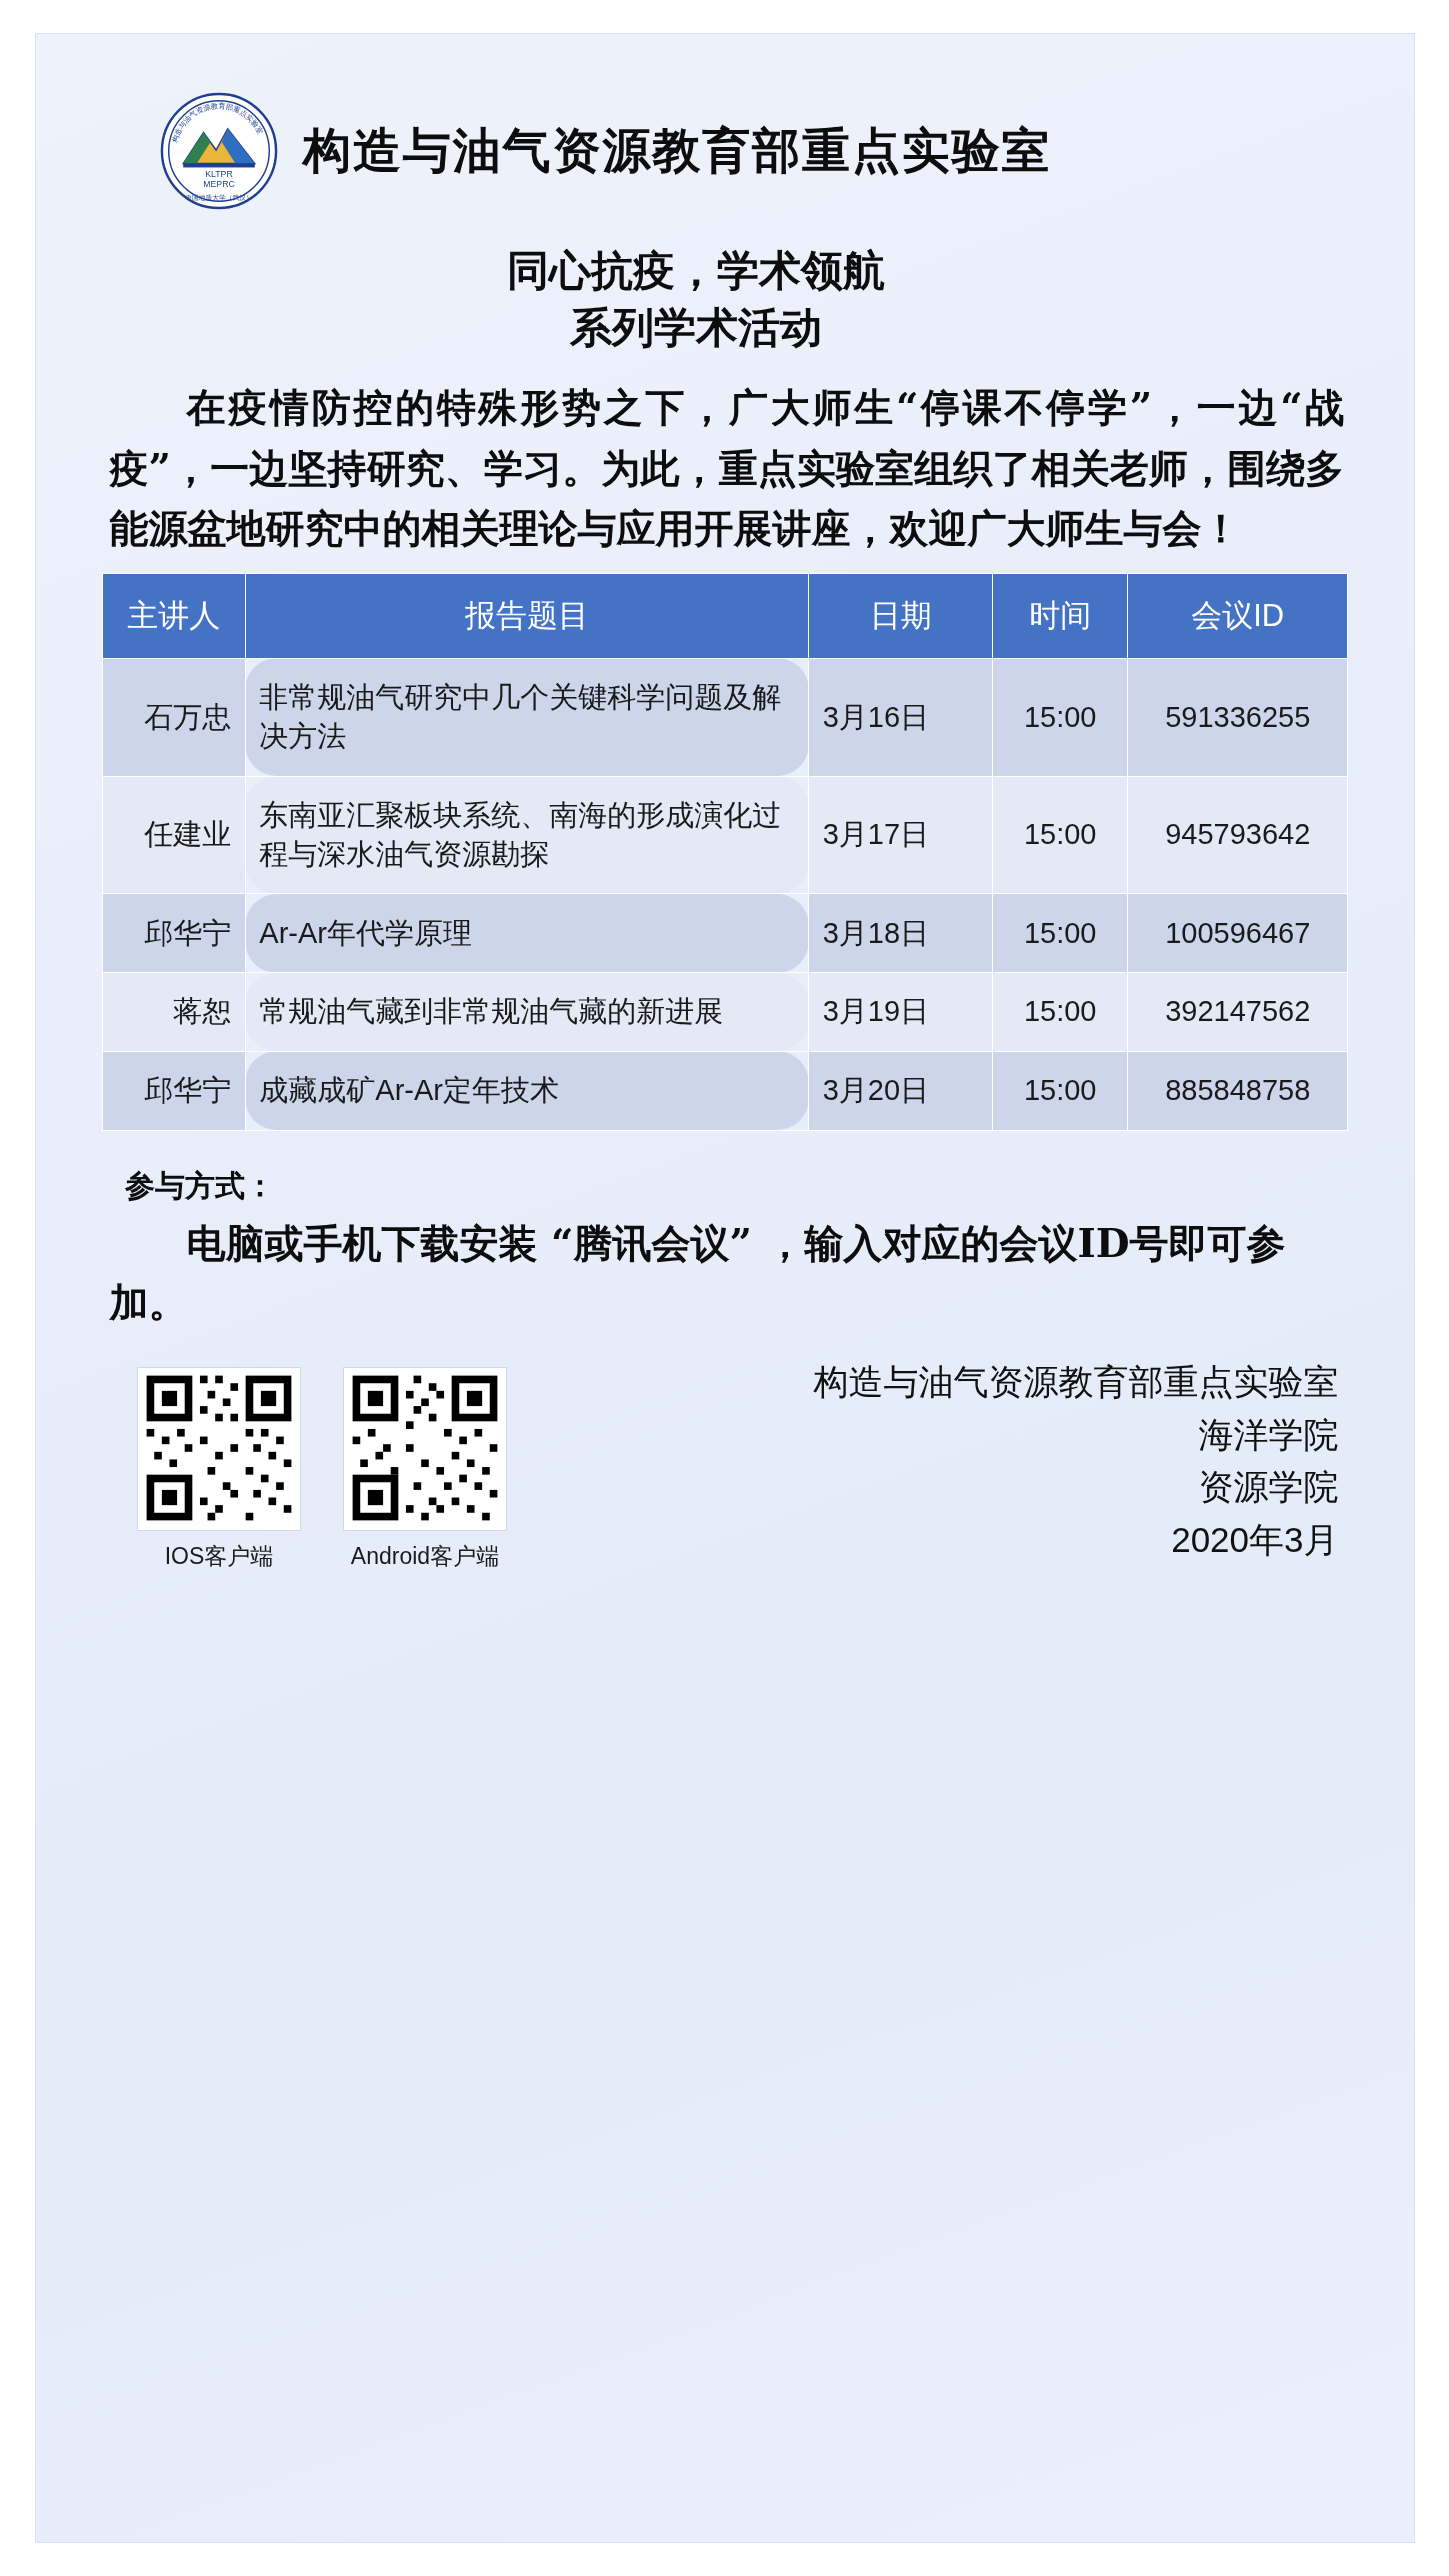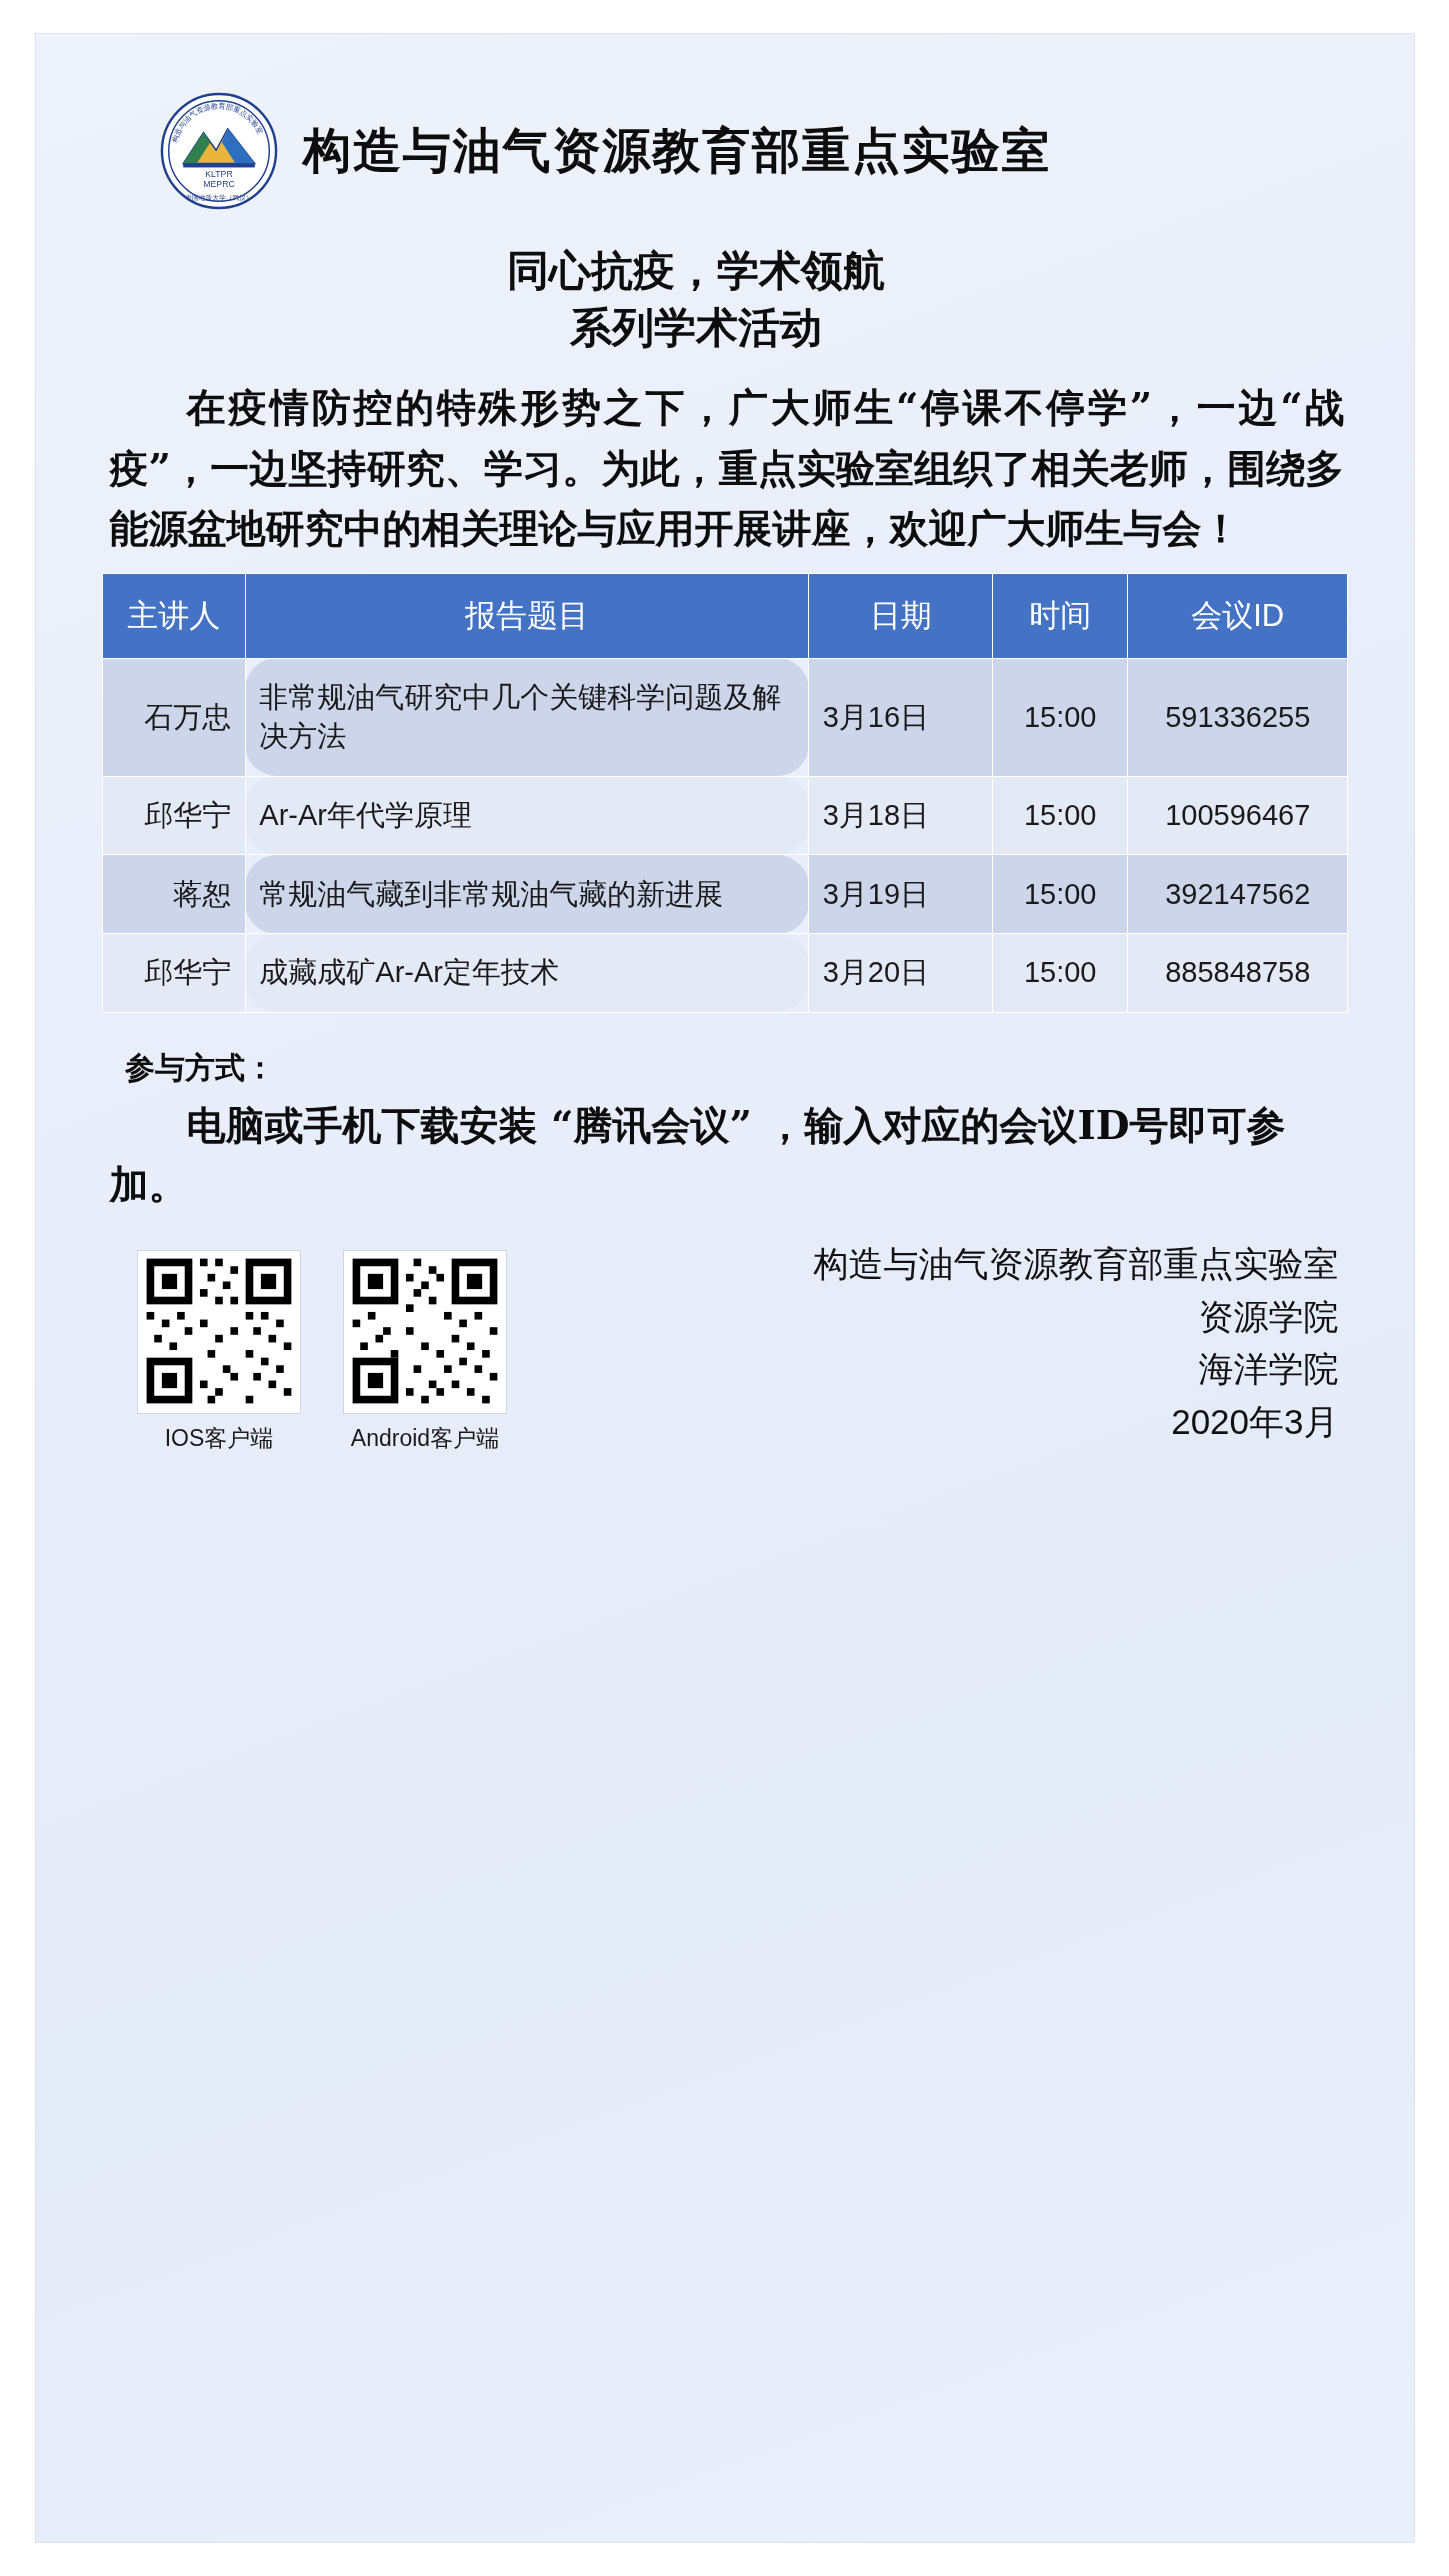--- a/index.html
+++ b/index.html
@@ -229,20 +229,27 @@
             <th>会议ID</th>
           </tr>
         </thead>
         <tbody>
           <tr>
             <td class="c-speaker">石万忠</td>
             <td class="c-title">非常规油气研究中几个关键科学问题及解决方法</td>
             <td class="c-date">3月16日</td>
             <td class="c-time">15:00</td>
             <td class="c-id">591336255</td>
+          </tr>
+          <tr>
+            <td class="c-speaker">任建业</td>
+            <td class="c-title">东南亚汇聚板块系统、南海的形成演化过程与深水油气资源勘探</td>
+            <td class="c-date">3月17日</td>
+            <td class="c-time">15:00</td>
+            <td class="c-id">945793642</td>
           </tr>
           <tr>
             <td class="c-speaker">邱华宁</td>
             <td class="c-title">Ar-Ar年代学原理</td>
             <td class="c-date">3月18日</td>
             <td class="c-time">15:00</td>
             <td class="c-id">100596467</td>
           </tr>
           <tr>
             <td class="c-speaker">蒋恕</td>
@@ -374,21 +381,21 @@
                   <rect x="26" y="30" width="2" height="2"></rect>
               </g>
             </svg>
           </div>
           <div class="qr-caption">Android客户端</div>
         </div>
       </div>
 
       <div class="org-block">
         <div>构造与油气资源教育部重点实验室</div>
+        <div>海洋学院</div>
         <div>资源学院</div>
-        <div>海洋学院</div>
         <div>2020年3月</div>
       </div>
     </div>
 
   </div>
 </div>
 
 
 </body></html>

